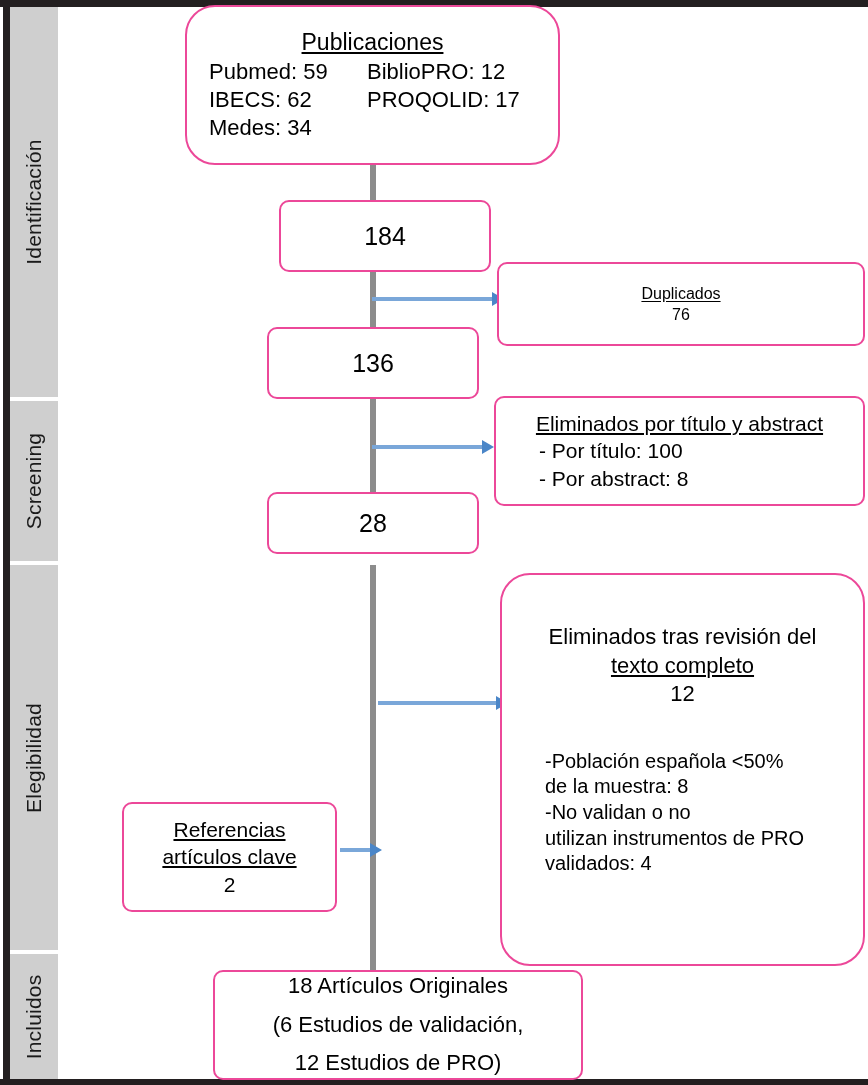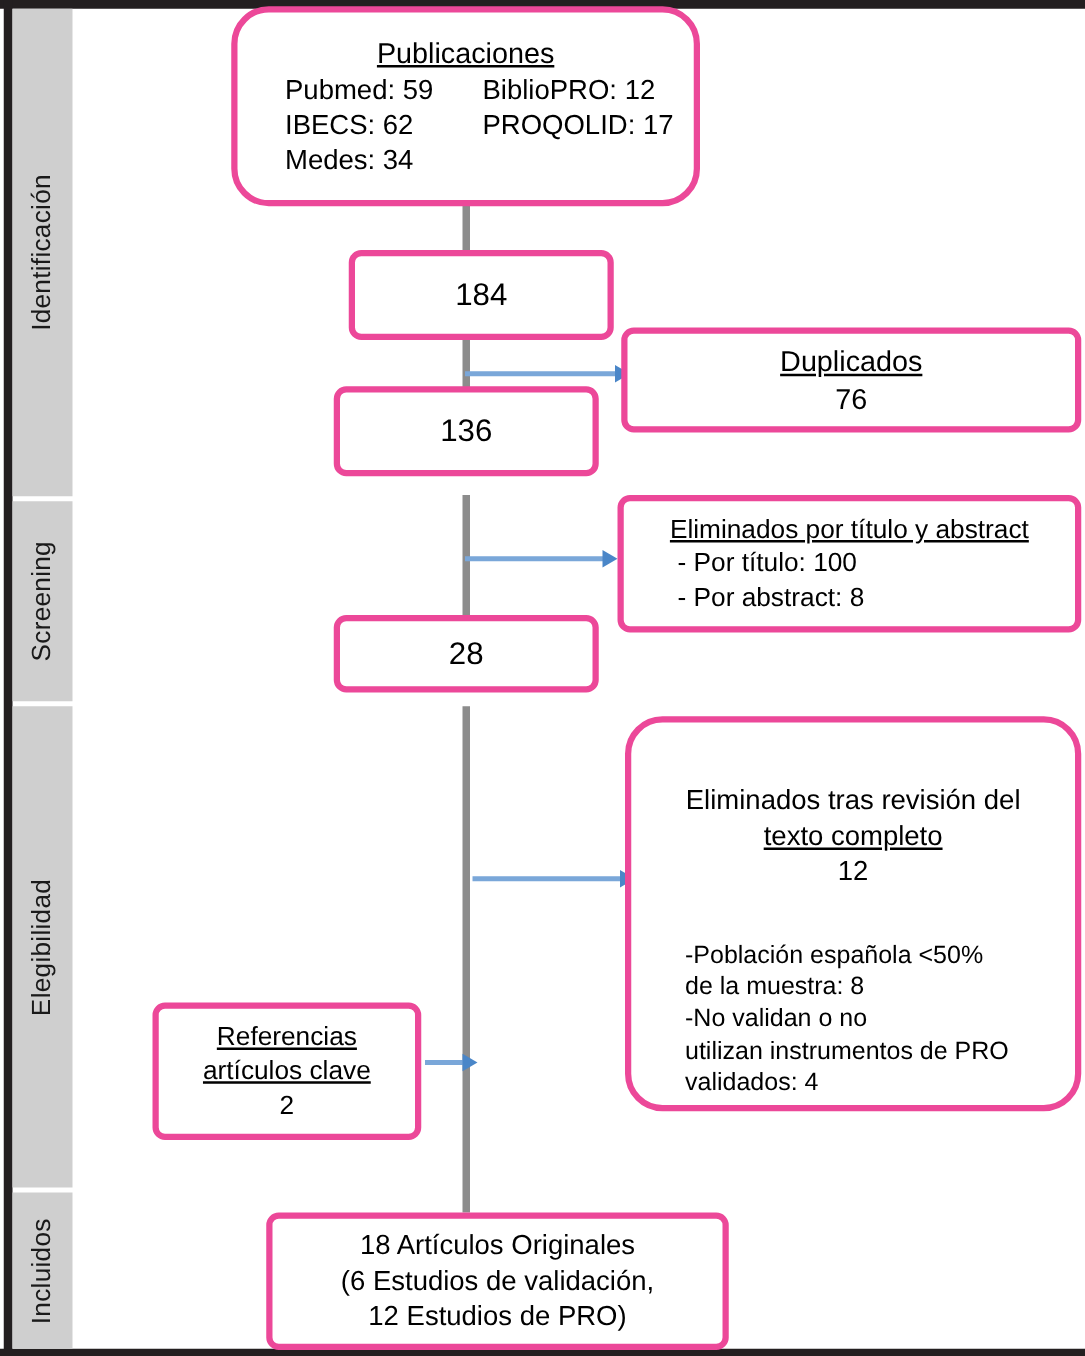--- a/index.html
+++ b/index.html
@@ -85,55 +85,54 @@
     border-top: 7px solid transparent;
     border-bottom: 7px solid transparent;
     border-left: 12px solid #4a86c8;
   }
 
   
   .box {
     position: absolute;
     box-sizing: border-box;
     background: #ffffff;
-    border: 5px solid #ec4899;
+    border: 2px solid #ec4899;
     border-radius: 18px;
     display: flex;
     flex-direction: column;
     justify-content: center;
     color: #000000;
   }
   .box.r-small { border-radius: 10px; }
   .box.r-large { border-radius: 30px; }
 
   .ctr { text-align: center; }
   .lft { text-align: left; margin-left: 23px; }
 
   .t20 { font-size: 20px; line-height: 1.28; }
   .t21 { font-size: 21px; line-height: 1.30; }
   .t22 { font-size: 22px; line-height: 1.30; }
-  .t23 { font-size: 23px; line-height: 1.32; }
+  .t23 { font-size: 16px; line-height: 1.32; }
 
   .u { text-decoration: underline; text-underline-offset: 2px; }
 
   .num-big { font-size: 25px; }
 
   
   .pub-title {
     text-align: center;
     font-size: 23px;
     margin-bottom: 3px;
   }
   .pub-grid {
     display: grid;
     grid-template-columns: 158px auto;
     row-gap: 2px;
     font-size: 22px;
     padding-left: 22px;
-    margin-left: 16px;
   }
   .pub-cell { white-space: nowrap; }
 
   .pad-l { padding-left: 20px; }
   .pad-r { padding-right: 8px; }
 
   .blank-line { height: 20px; }
 </style>
 </head>
 <body>
@@ -199,52 +198,52 @@
 
   <div class="box r-small" style="left:279px; top:200px; width:212px; height:72px;">
     <div class="ctr num-big">184</div>
   </div>
 
   <div class="box r-small" style="left:497px; top:262px; width:368px; height:84px;">
     <div class="ctr t23 u">Duplicados</div>
     <div class="ctr t23">76</div>
   </div>
 
-  <div class="box r-small" style="left:267px; top:309px; width:212px; height:72px;">
+  <div class="box r-small" style="left:267px; top:327px; width:212px; height:72px;">
     <div class="ctr num-big">136</div>
   </div>
 
   <div class="box r-small" style="left:494px; top:396px; width:371px; height:110px;">
     <div class="ctr t21 u">Eliminados por título y abstract</div>
     <div class="lft t21 pad-l">- Por título: 100</div>
     <div class="lft t21 pad-l">- Por abstract: 8</div>
   </div>
 
   <div class="box r-small" style="left:267px; top:492px; width:212px; height:62px;">
     <div class="ctr num-big">28</div>
   </div>
 
-  <div class="box r-large" style="left:500px; top:573px; width:365px; height:316px; justify-content:flex-start;">
+  <div class="box r-large" style="left:500px; top:573px; width:365px; height:393px; justify-content:flex-start;">
     <div class="ctr t22" style="margin-top:48px;">Eliminados tras revisión del</div>
     <div class="ctr t22 u">texto completo</div>
     <div class="ctr t22">12</div>
     <div class="blank-line"></div>
     <div class="blank-line"></div>
     <div class="lft t20 pad-l pad-r">-Población española &lt;50%</div>
     <div class="lft t20 pad-l pad-r">de la muestra: 8</div>
     <div class="lft t20 pad-l pad-r">-No validan o no</div>
     <div class="lft t20 pad-l pad-r">utilizan instrumentos de PRO</div>
     <div class="lft t20 pad-l pad-r">validados: 4</div>
   </div>
 
   <div class="box r-small" style="left:122px; top:802px; width:215px; height:110px;">
     <div class="ctr t21 u">Referencias</div>
     <div class="ctr t21 u">artículos clave</div>
     <div class="ctr t21">2</div>
   </div>
 
-  <div class="box r-small" style="left:213px; top:970px; width:370px; height:110px;">
+  <div class="box r-small" style="left:213px; top:970px; width:370px; height:110px;justify-content:space-between;">
     <div class="ctr t22">18 Artículos Originales</div>
     <div class="ctr t22">(6 Estudios de validación,</div>
     <div class="ctr t22">12 Estudios de PRO)</div>
   </div>
 
 </div>
 
 </body></html>

